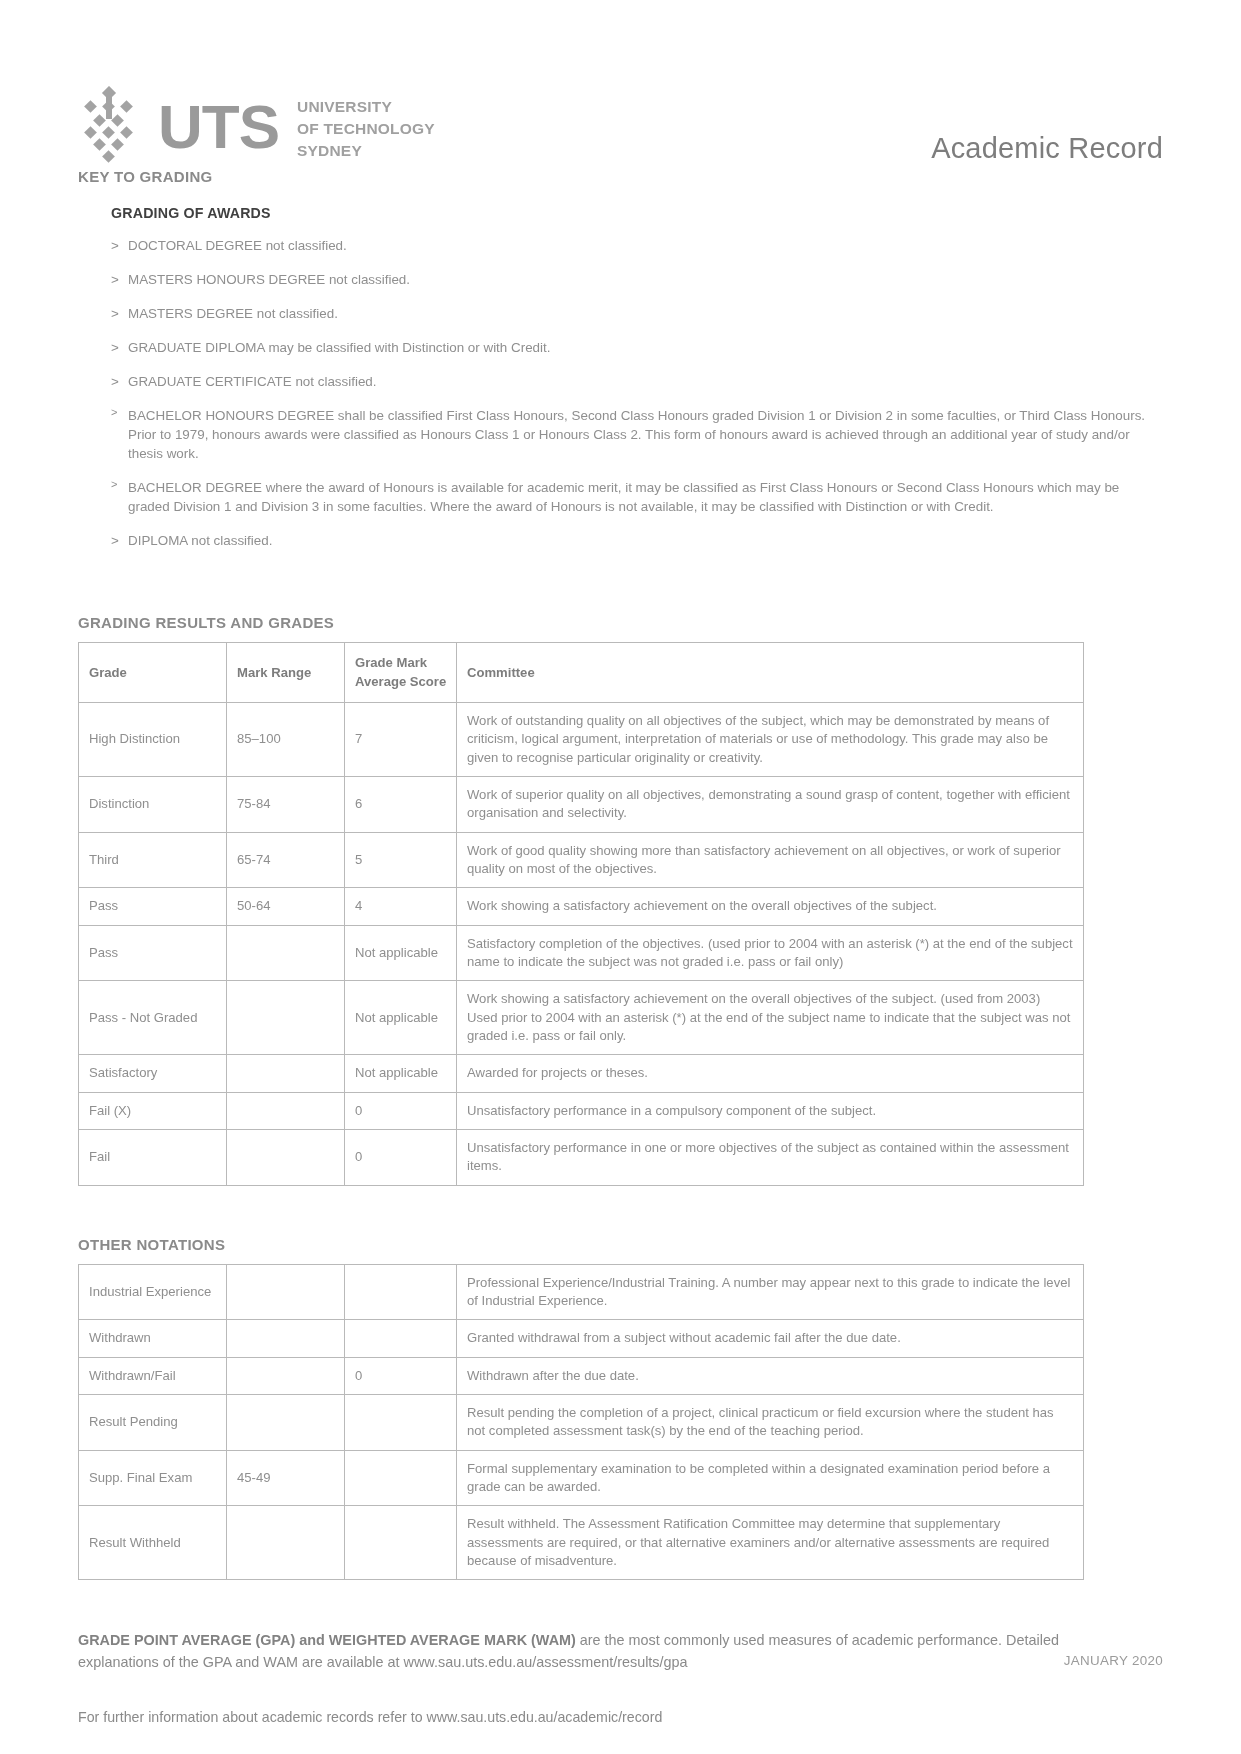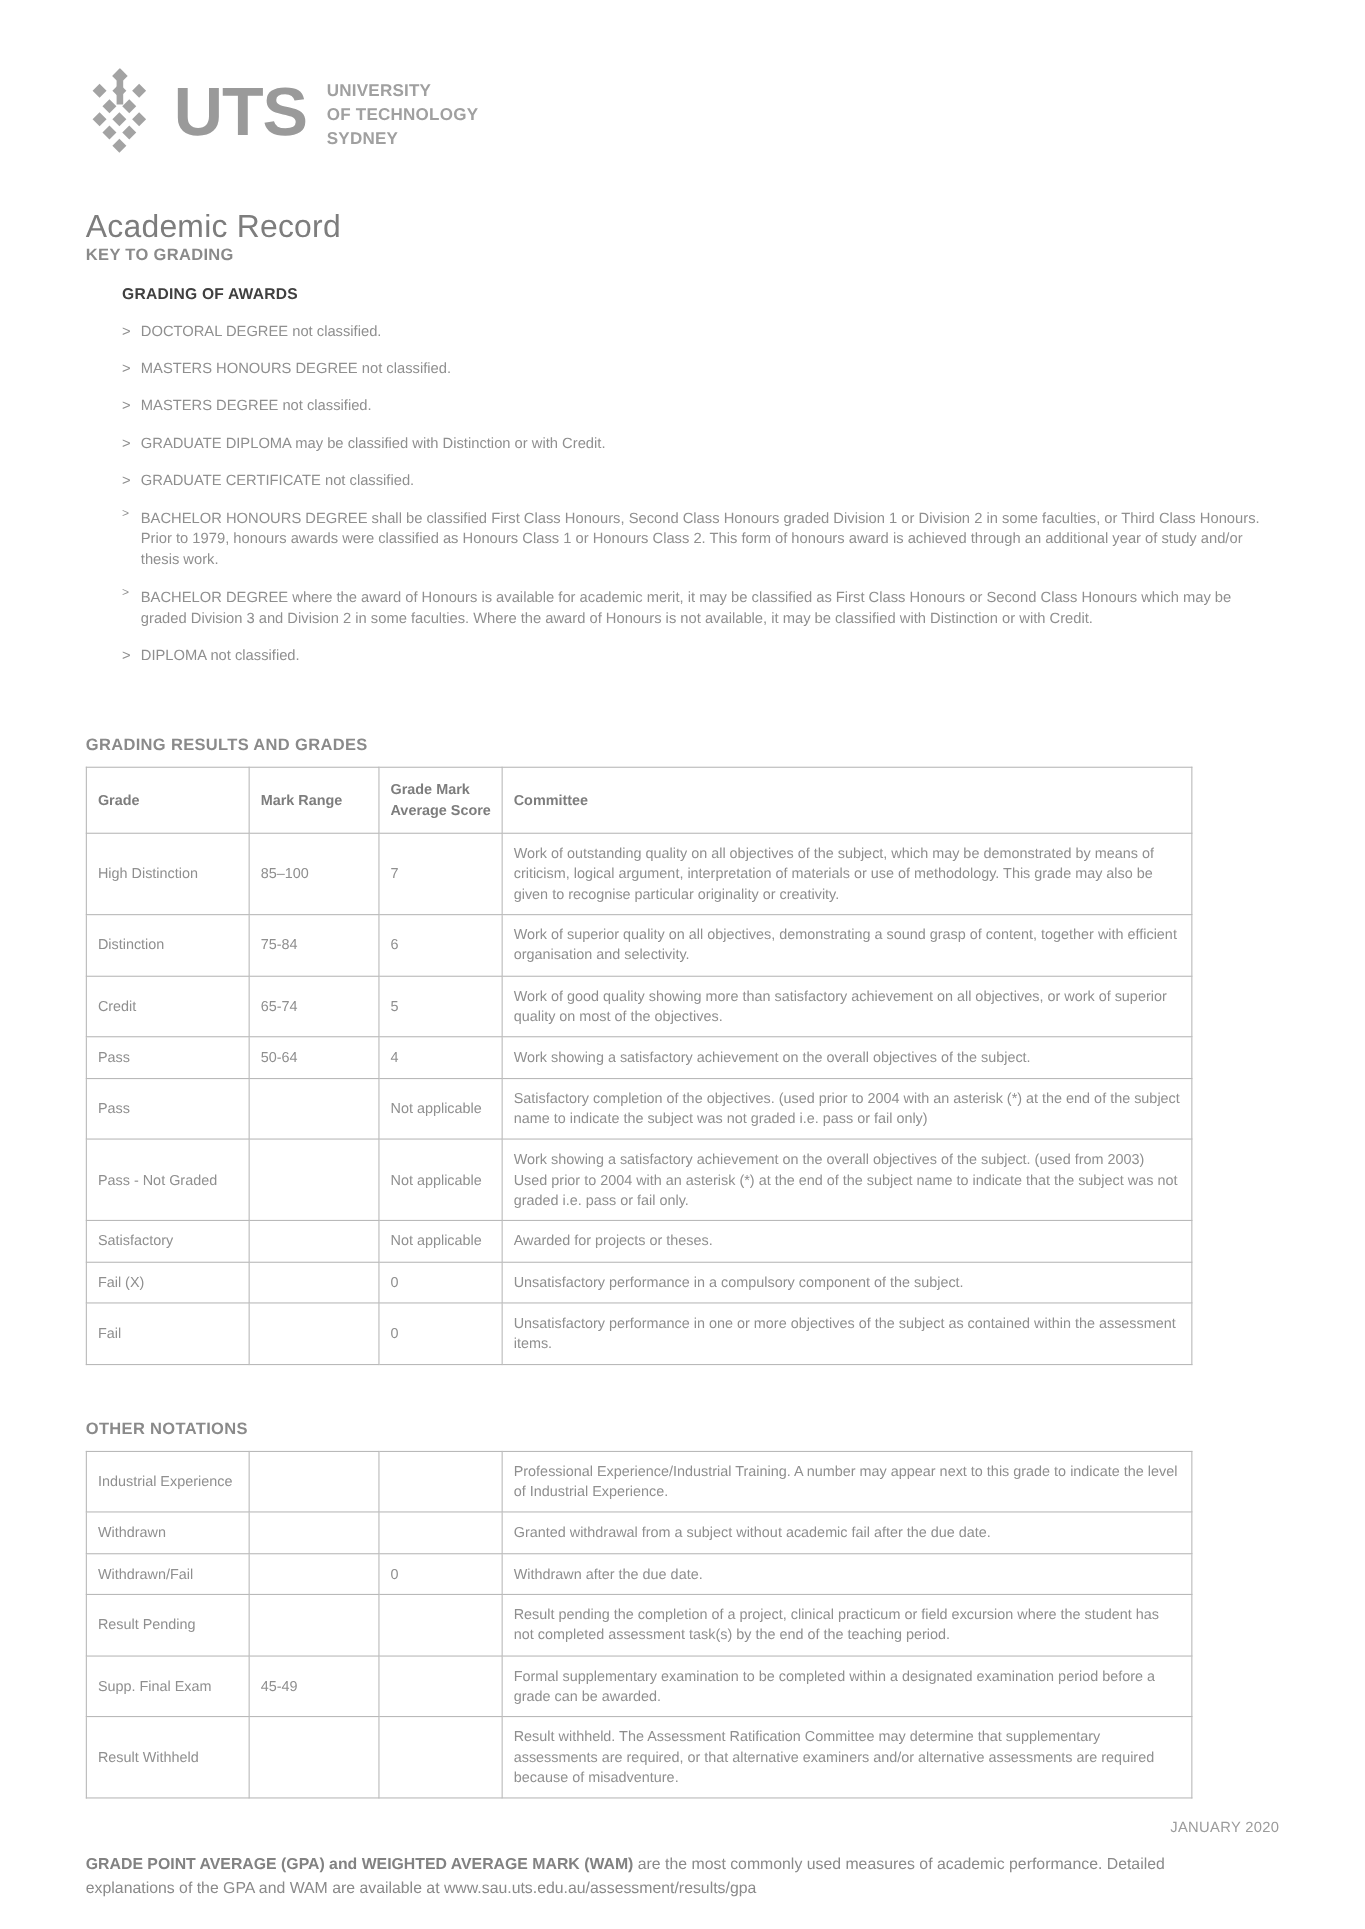--- a/index.html
+++ b/index.html
@@ -20,22 +20,21 @@
     height: 1754px;
     box-sizing: border-box;
     padding: 0 78px;
   }
 
   
   .header {
     display: flex;
     align-items: flex-start;
     justify-content: space-between;
-    padding-top: 62px;
-    flex-direction: column;
+    padding-top: 86px;
   }
   .brand {
     display: flex;
     align-items: center;
     gap: 18px;
   }
   .logo-mark {
     width: 62px;
     height: 82px;
     flex: none;
@@ -226,21 +225,21 @@
       <li class="award-item">
         <span class="marker">&gt;</span>
         <span class="body"><span class="lead">GRADUATE CERTIFICATE</span><span> not classified.</span></span>
       </li>
       <li class="award-item multiline">
         <span class="marker">&gt;</span>
         <span class="body"><span class="lead">BACHELOR HONOURS DEGREE</span><span> shall be classified First Class Honours, Second Class Honours graded Division 1 or Division 2 in some faculties, or Third Class Honours. Prior to 1979, honours awards were classified as Honours Class 1 or Honours Class 2. This form of honours award is achieved through an additional year of study and/or thesis work.</span></span>
       </li>
       <li class="award-item multiline">
         <span class="marker">&gt;</span>
-        <span class="body"><span class="lead">BACHELOR DEGREE</span><span> where the award of Honours is available for academic merit, it may be classified as First Class Honours or Second Class Honours which may be graded Division 3 and Division 2 in some faculties. Where the award of Honours is not available, it may be classified with Distinction or with Credit.</span></span>
+        <span class="body"><span class="lead">BACHELOR DEGREE</span><span> where the award of Honours is available for academic merit, it may be classified as First Class Honours or Second Class Honours which may be graded Division 1 and Division 3 in some faculties. Where the award of Honours is not available, it may be classified with Distinction or with Credit.</span></span>
       </li>
       <li class="award-item">
         <span class="marker">&gt;</span>
         <span class="body"><span class="lead">DIPLOMA</span><span> not classified.</span></span>
       </li>
     </ul>
 
   <h2 class="section-heading results-heading">GRADING RESULTS AND GRADES</h2>
   <div class="tbl-wrap">
     <table class="grades">
@@ -268,21 +267,21 @@
             <td>7</td>
             <td>Work of outstanding quality on all objectives of the subject, which may be demonstrated by means of criticism, logical argument, interpretation of materials or use of methodology. This grade may also be given to recognise particular originality or creativity.</td>
           </tr>
           <tr>
             <td>Distinction</td>
             <td>75-84</td>
             <td>6</td>
             <td>Work of superior quality on all objectives, demonstrating a sound grasp of content, together with efficient organisation and selectivity.</td>
           </tr>
           <tr>
-            <td>Credit</td>
+            <td>Third</td>
             <td>65-74</td>
             <td>5</td>
             <td>Work of good quality showing more than satisfactory achievement on all objectives, or work of superior quality on most of the objectives.</td>
           </tr>
           <tr>
             <td>Pass</td>
             <td>50-64</td>
             <td>4</td>
             <td>Work showing a satisfactory achievement on the overall objectives of the subject.</td>
           </tr>

